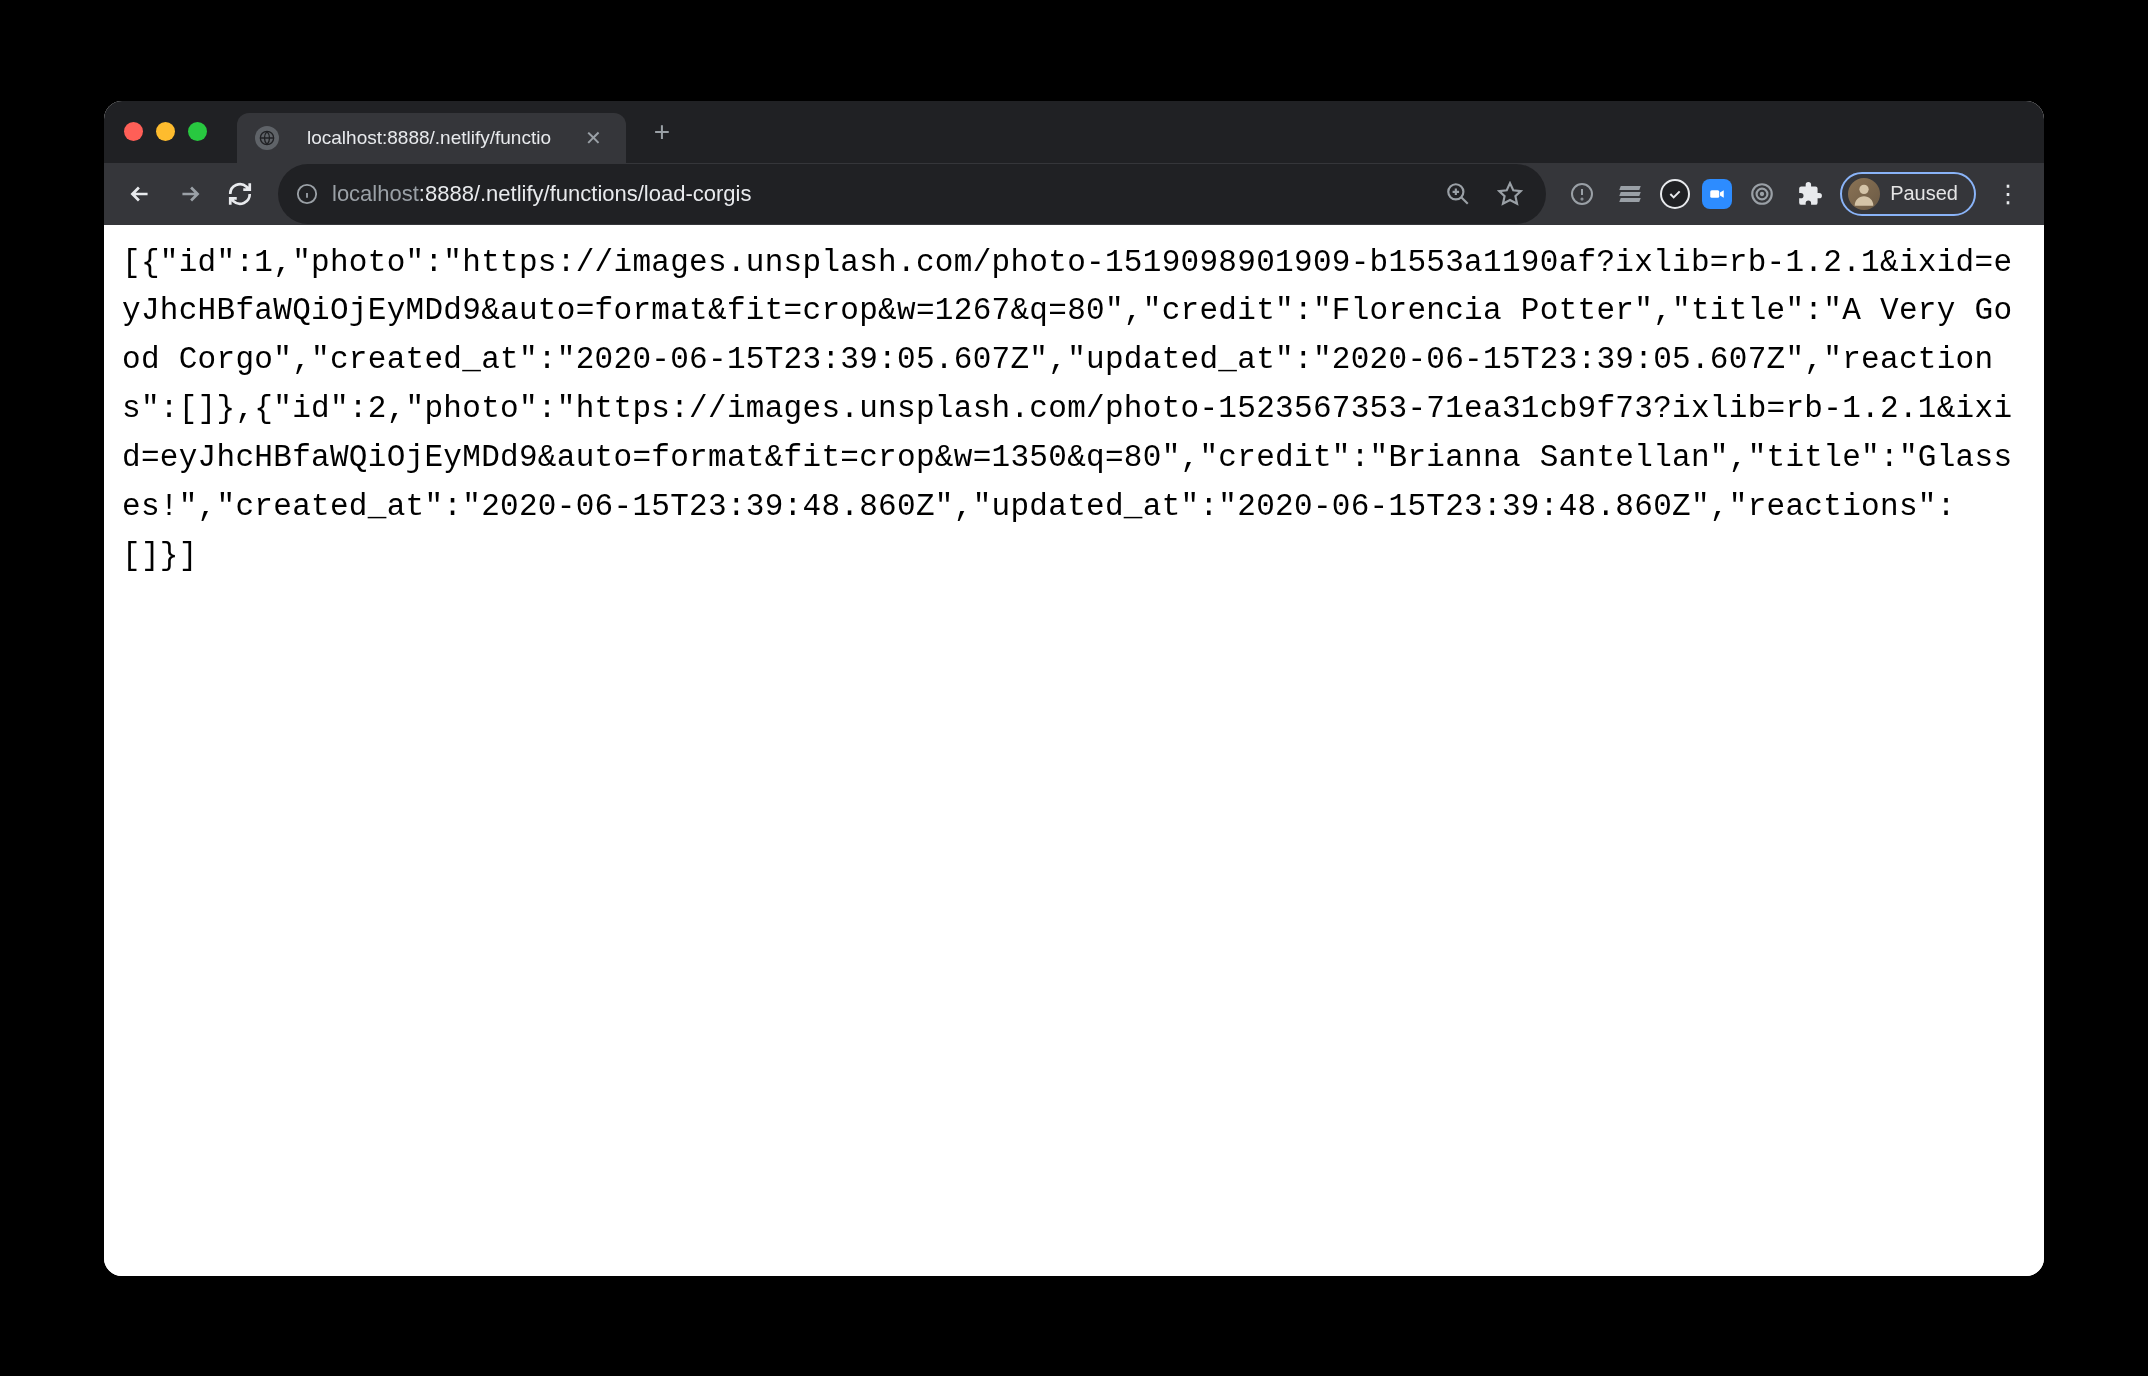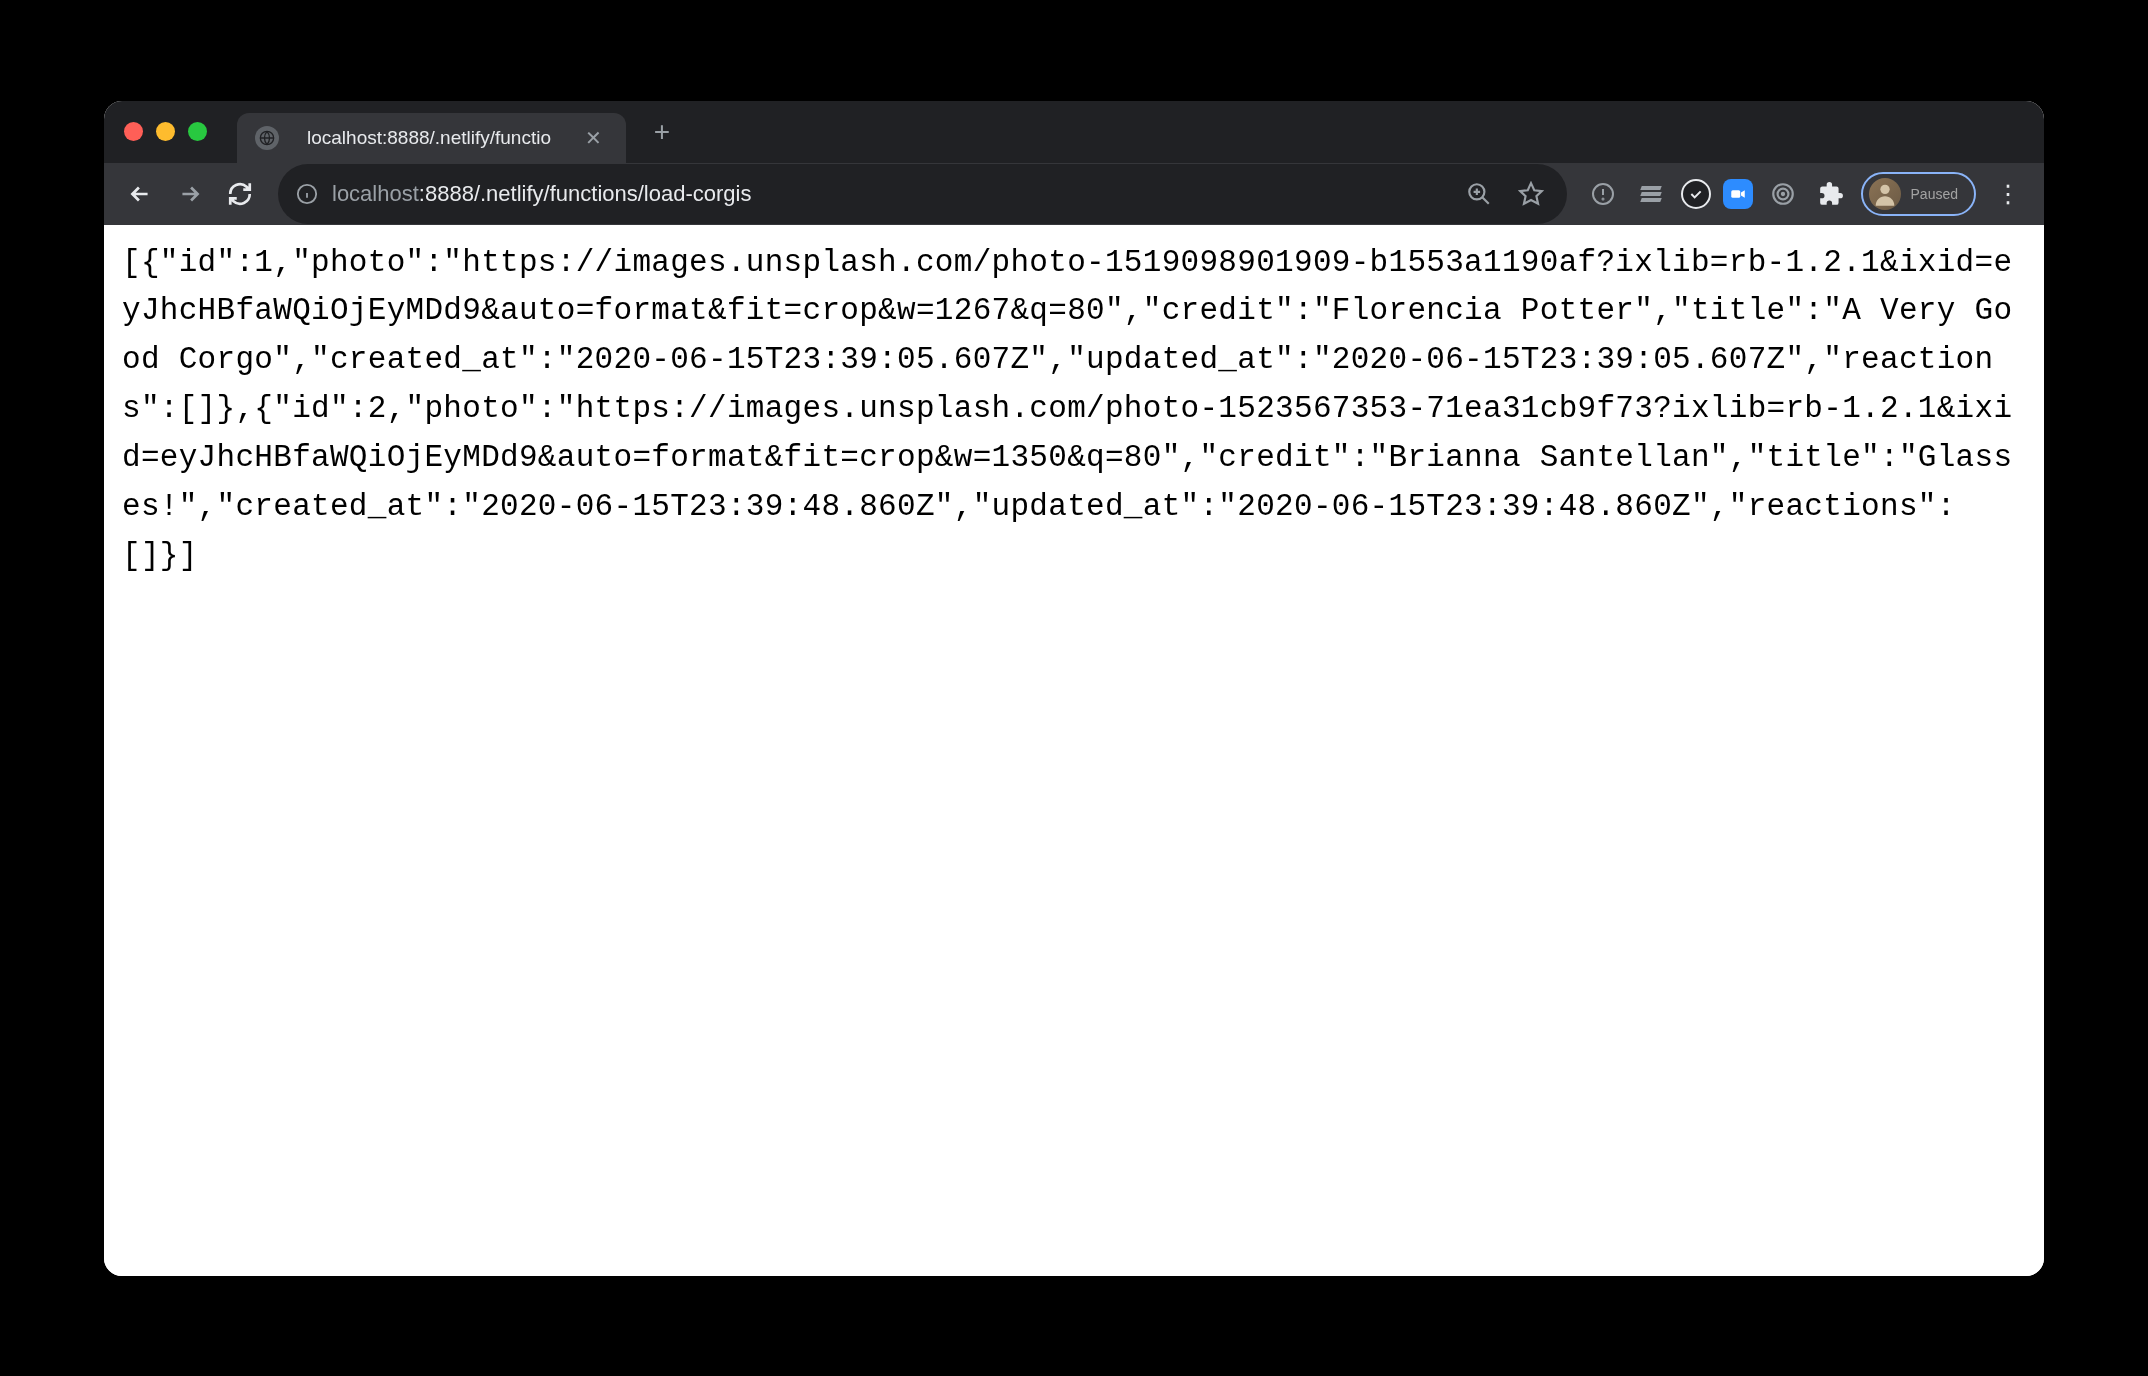--- a/index.html
+++ b/index.html
@@ -177,22 +177,22 @@
       height: 32px;
       border-radius: 50%;
       background: linear-gradient(135deg, #8b7355 0%, #6b5a45 100%);
       display: flex;
       align-items: center;
       justify-content: center;
       overflow: hidden;
     }
     .avatar svg { width: 28px; height: 28px; }
     .profile-label {
-      color: #a3a3a3;
-      font-size: 14px;
+      color: #e5e5e5;
+      font-size: 20px;
     }
     .menu-btn {
       color: #e8eaed;
       font-size: 24px;
       padding: 0 8px;
       cursor: pointer;
     }
     .content {
       flex: 1;
       background: #fff;

